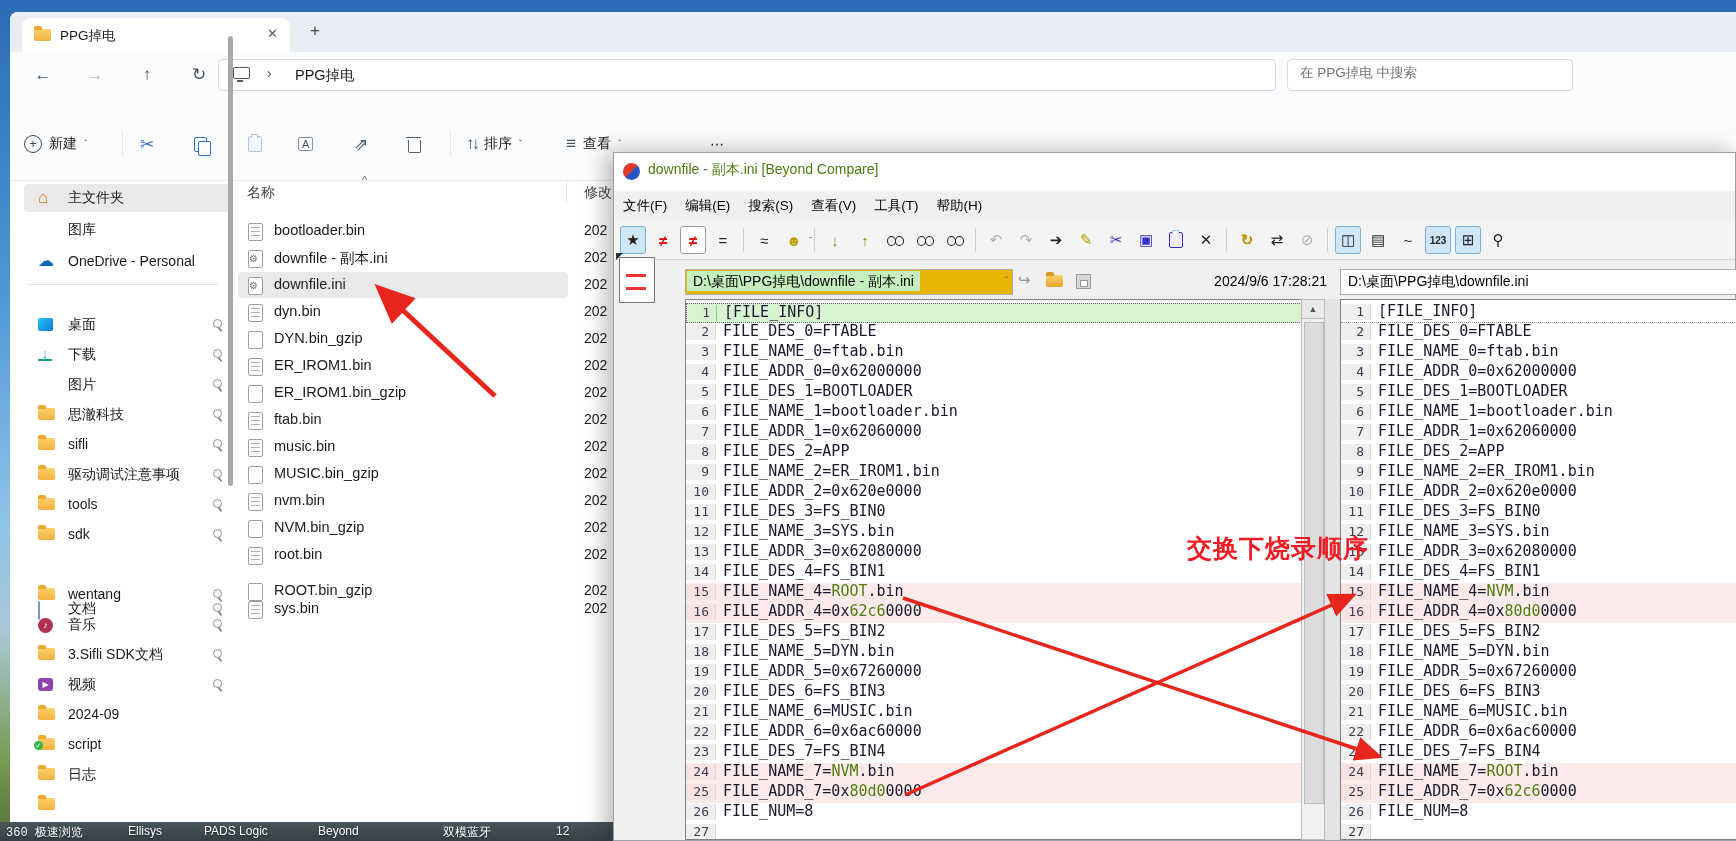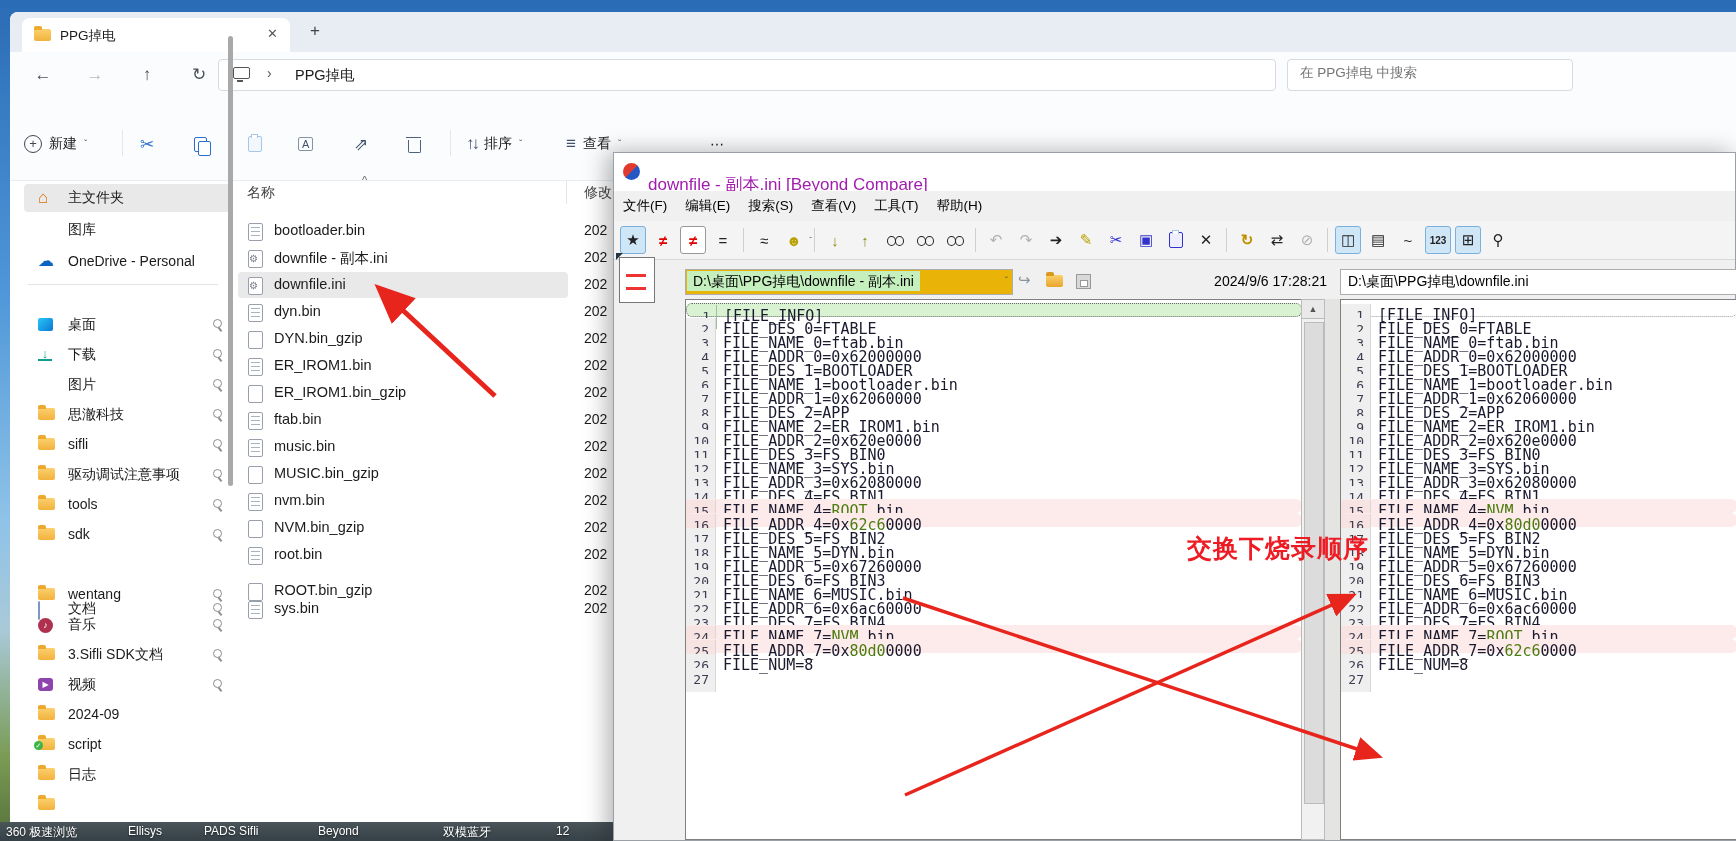--- a/index.html
+++ b/index.html
@@ -85,21 +85,21 @@
   .statusbar{position:absolute;left:0;bottom:0;right:1120px;height:24px;background:#fff;border-top:1px solid #ececec;font-size:13px;color:#333;}
   .statusbar span{margin-right:10px;}
   .st-sep{color:#d0d0d0;}
   
   #taskbar{position:absolute;left:0;bottom:0;width:1736px;height:19px;background:linear-gradient(rgba(72,82,92,.92),rgba(52,62,72,.95));}
   .tbitem{position:absolute;top:2px;font-size:12px;color:#fff;text-shadow:0 1px 2px rgba(0,0,0,.6);white-space:nowrap;}
   
   #bc{position:absolute;left:613px;top:152px;width:1123px;height:689px;background:#f0f0f0;border:1px solid #9aa0a6;box-sizing:border-box;box-shadow:-6px 0 22px rgba(0,0,0,.30);}
   .bc-title{position:absolute;left:0;top:0;right:0;height:38px;background:#fff;}
   .bc-logo{position:absolute;left:9px;top:10px;width:17px;height:17px;border-radius:50%;background:linear-gradient(135deg,#e03a2f 48%,#2456c4 52%);}
-  .bc-title-text{position:absolute;left:34px;top:20px;font-size:17px;color:#a21caf;}
+  .bc-title-text{position:absolute;left:34px;top:8px;font-size:14px;color:#4d7c0f;}
   .bc-menu{position:absolute;left:0;top:38px;right:0;height:30px;background:#f0f0f0;border-bottom:1px solid #ddd;display:flex;align-items:center;padding-left:0;}
   .bc-menu span{padding:0 9px;font-size:13.5px;color:#000;}
   .bc-tools{position:absolute;left:0;top:68px;right:0;height:38px;background:#f4f4f4;border-bottom:1px solid #d8d8d8;display:flex;align-items:center;padding-left:6px;gap:4px;}
   .tbtn{width:24px;height:26px;display:flex;align-items:center;justify-content:center;font-size:15px;color:#222;border:1px solid transparent;border-radius:3px;position:relative;}
   .tbtn.act{background:#cfe6f7;border-color:#7ab0dc;}
   .tbtn.red{color:#e00000;font-weight:bold;}
   .tbtn.box{border-color:#999;background:#fff;}
   .tbtn.dis{color:#b0b0b0;}
   .tbtn.olive{color:#8f8f1d;font-weight:bold;}
   .tbtn.pen{color:#b8a000;}
@@ -121,21 +121,21 @@
   .hicon{position:absolute;top:118px;font-size:15px;color:#8a94a0;}
   .mini-folder{position:absolute;top:122px;width:17px;height:12px;background:linear-gradient(#fbd06d,#e8a62a);border-radius:2px;}
   .mini-folder::before{content:"";position:absolute;left:0;top:-3px;width:8px;height:4px;background:#d99a20;border-radius:2px 2px 0 0;}
   .mini-save{position:absolute;top:121px;width:13px;height:13px;background:#d8d8d8;border:1px solid #999;}
   .mini-save::after{content:"";position:absolute;left:3px;bottom:1px;width:6px;height:5px;background:#fff;border:1px solid #999;}
   .bc-stamp{position:absolute;left:583px;top:120px;width:130px;text-align:right;font-size:14px;color:#000;}
   .bc-path-r{position:absolute;left:726px;top:116px;width:390px;height:24px;border:1px solid #adadad;background:#fff;font-size:14px;line-height:22px;padding-left:7px;color:#000;white-space:nowrap;overflow:hidden;}
   .pane{position:absolute;top:146px;bottom:0;background:#fff;border:1px solid #808080;overflow:hidden;}
   #pane-left{left:71px;width:616px;}
   #pane-right{left:726px;width:396px;border-right:none;}
-  .bcrow{position:relative;height:14px;white-space:nowrap;font-family:"DejaVu Sans Mono","Liberation Mono",monospace;font-size:15px;line-height:24px;color:#1a1a2e;border-radius:6px;}
+  .bcrow{position:relative;height:20px;white-space:nowrap;font-family:"DejaVu Sans Mono","Liberation Mono",monospace;font-size:15px;line-height:16px;color:#1a1a2e;}
   .bcrow .num{display:inline-block;width:30px;padding-right:6px;text-align:right;background:#efefef;border-right:1px solid #d8d8d8;color:#3c3c50;font-size:13px;box-sizing:border-box;}
   .bcrow .code{padding-left:7px;}
   .bcrow.sec{background:#d9f3d2;border:1px dotted #666;box-sizing:border-box;}
   .bcrow.sec .num{background:transparent;border-right-color:#9fbf9f;}
   .bcrow.rsec{border-bottom:1px dotted #999;box-sizing:border-box;}
   .bcrow.diff{background:#fcebea;}
   .bcrow.diff .num{background:#f7e3e2;}
   .red{color:#4d7c0f;}
   .lscroll{position:absolute;left:687px;top:146px;width:24px;bottom:0;background:#f1f1f1;border:1px solid #bbb;box-sizing:border-box;}
   .lscroll .up{position:absolute;left:0;top:0;width:22px;height:18px;background:#e9e9e9;border-bottom:1px solid #bbb;text-align:center;font-size:9px;line-height:18px;color:#555;}
@@ -380,23 +380,23 @@
         <div class="side-item" style="top: 613px;">
           <span class="sic fmini ic-folder"></span>
           <span class="slabel"></span>
         </div>
       </div>
     <div class="side-scroll"></div>
 
   </div>
 
   <div id="taskbar">
-      <span class="tbitem" style="left: 6px;">360 极速浏览</span>
+      <span class="tbitem" style="left: 6px; font-family: Liberation Mono, monospace;">360 极速浏览</span>
       <span class="tbitem" style="left: 128px;">Ellisys</span>
-      <span class="tbitem" style="left: 204px;">PADS Sifli</span>
+      <span class="tbitem" style="left: 204px;">PADS Logic</span>
       <span class="tbitem" style="left: 318px;">Beyond</span>
       <span class="tbitem" style="left: 443px;">双模蓝牙</span>
       <span class="tbitem" style="left: 556px;">12</span>
     </div>
 
   <div id="bc">
     <div class="bc-title">
       <span class="bc-logo"></span>
       <span class="bc-title-text">downfile - 副本.ini  [Beyond Compare]</span>
     </div>

